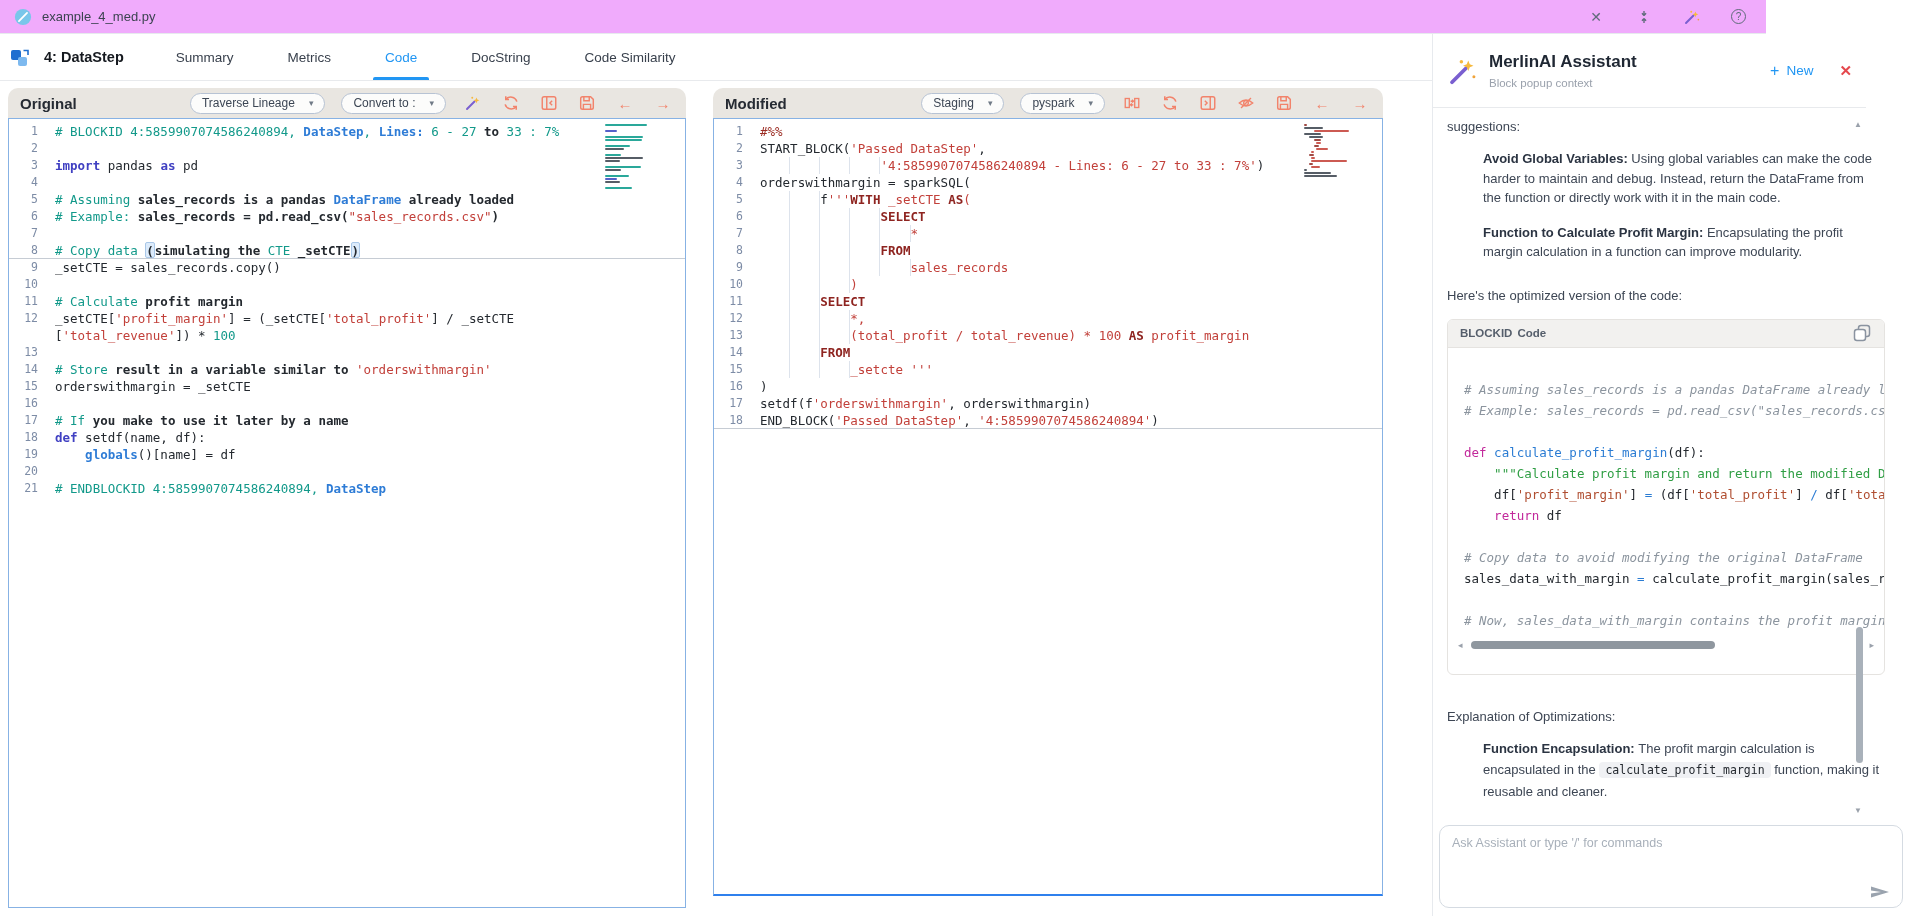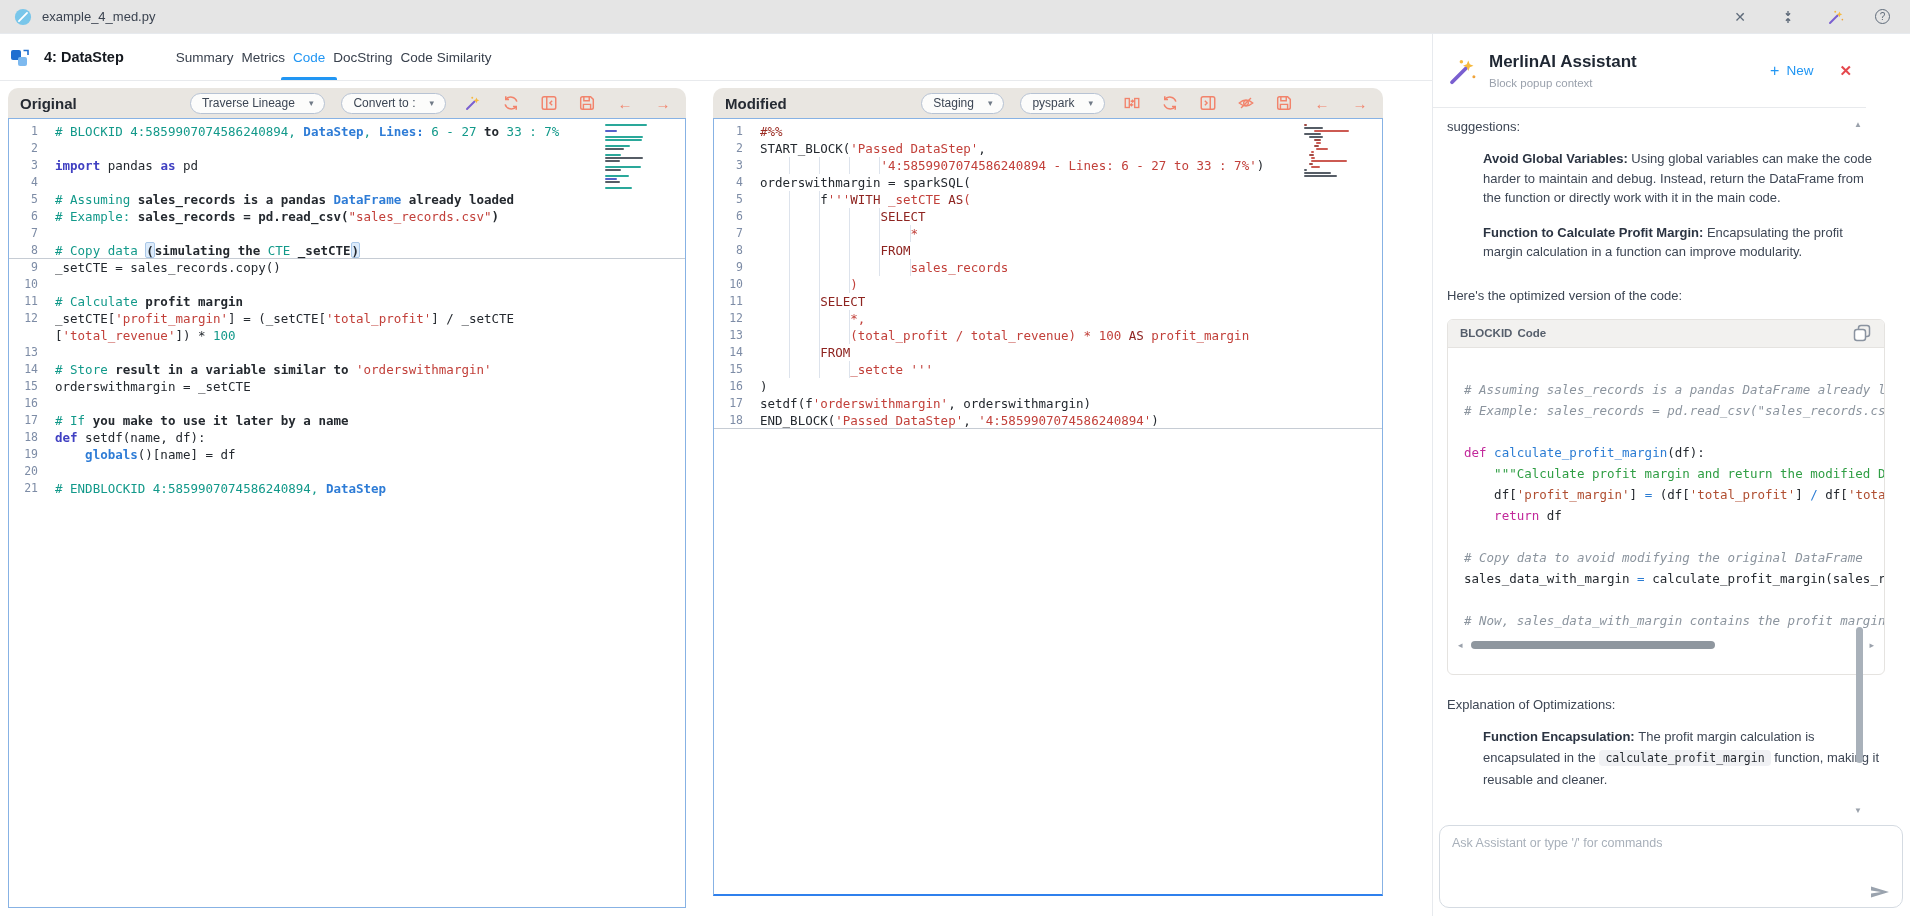--- a/index.html
+++ b/index.html
@@ -1,32 +1,32 @@
 <!DOCTYPE html>
 <html><head>
 <meta charset="utf-8">
 <style>
   *{box-sizing:border-box;margin:0;padding:0}
   html,body{width:1910px;height:916px;overflow:hidden;background:#fff;
     font-family:"Liberation Sans",sans-serif;color:#24292f}
   
-  .topbar{position:absolute;left:0;top:0;width:1910px;height:34px;background:#e5e5e5;
+  .topbar{position:absolute;left:0;top:0;width:1766px;height:34px;background:#f0abfc;
     border-bottom:1px solid #e7eaee;display:flex;align-items:center;padding:0 14px;z-index:5}
   .logo{width:18px;height:18px;flex:none;margin-right:10px}
   .tb-title{font-size:13px;color:#3b4350}
   .tb-icons{margin-left:auto;display:flex;align-items:center;gap:30px;padding-right:6px}
   .tb-ic{width:18px;height:18px;display:grid;place-items:center;color:#5f6b7a;font-size:14px;cursor:pointer}
   .help-ic{width:15px;height:15px;border:1.5px solid #5f6b7a;border-radius:50%;font-size:10px;
     display:grid;place-items:center;color:#5f6b7a}
   
   .tabbar{position:absolute;left:0;top:34px;width:1432px;height:47px;background:#fff;
     border-bottom:1px solid #e8eaed;display:flex;align-items:center;padding:0 10px}
   .step{display:flex;align-items:center;gap:12px;margin-right:48px}
   .step-label{font-size:14.5px;font-weight:700;color:#15191f}
-  .tabs{display:flex;align-items:stretch;height:100%}
+  .tabs{display:flex;align-items:stretch;gap:46px;height:100%}
   .tab{display:flex;align-items:center;font-size:13.5px;color:#39414d;cursor:pointer;position:relative;padding:0 4px}
   .tab.active{color:#2196f3}
   .tab.active::after{content:"";position:absolute;left:-8px;right:-8px;bottom:0;height:3px;
     background:#2196f3;border-radius:2px 2px 0 0}
   
   .panel{position:absolute;top:88px}
   .panel-or{left:8px;width:678px}
   .panel-mod{left:713px;width:670px}
   .ptoolbar{height:30px;background:#e9e6e1;border-radius:10px 10px 0 0;display:flex;
     align-items:center;padding:0 12px;gap:16px}
@@ -46,21 +46,21 @@
     font-family:"DejaVu Sans Mono",monospace;font-size:12.5px}
   .cl.u{border-bottom:1px solid #c6ccd4}
   .ln{width:46px;text-align:right;padding-right:17px;color:#7d8ca6;flex:none;font-size:11.5px}
   .ind{display:inline-block;height:100%;
     background:repeating-linear-gradient(to right,transparent 0,transparent calc(4ch - 1px),#dde3ec calc(4ch - 1px),#dde3ec 4ch)}
   .tk-t{color:#24292f}.tk-b{color:#24292f;font-weight:600}
   .tk-c{color:#12998a}.tk-n{color:#12998a}
   .tk-k{color:#4040c2;font-weight:600}
   .tk-kb{color:#2e7cd6;font-weight:600}
   .tk-s{color:#c2403a}
-  .tk-w{color:#8e2420;font-weight:400}
+  .tk-w{color:#8e2420;font-weight:700}
   .tk-q{color:#9c2d24}
   .tk-x{color:#24292f;background:#dcebfb;border:1px solid #a9c7e8;border-radius:2px;font-weight:600}
   .minimap{position:absolute;top:5px;display:flex;flex-direction:column;gap:1px;cursor:pointer}
   .mm-or{right:34px;width:46px}
   .mm-mod{right:12px;width:66px}
   .mmbar{height:2px;border-radius:1px}
   
   .sidebar{position:absolute;left:1432px;top:34px;width:434px;height:882px;background:#fff;
     border-left:1px solid #e7eaee}
   .sb-head{height:74px;border-bottom:1px solid #e8eaed;display:flex;align-items:center;padding:0 14px}
@@ -81,21 +81,21 @@
     align-items:center;padding:0 12px;font-size:11.5px;font-weight:700;color:#555e6b;gap:5px}
   .cc-copy{margin-left:auto;cursor:pointer;width:20px;height:20px}
   .cc-body{padding:10px 0 4px 16px;overflow:hidden}
   .cl2{white-space:pre;height:21px;line-height:21px;font-family:"DejaVu Sans Mono",monospace;font-size:12.5px;overflow:hidden}
   .sk-pl{color:#24292f}.sk-mk{color:#c2299b}.sk-fn{color:#2b7cd3}.sk-op{color:#2b7cd3}
   .sk-doc{color:#2f9e44}.sk-gc{color:#8b949e;font-style:italic}.sk-ss{color:#b04e31}
   .hbar{display:flex;align-items:center;height:16px;margin:2px 10px 4px 10px;gap:6px}
   .hbar .tr{flex:1;height:8px;border-radius:4px;position:relative}
   .hthumb{position:absolute;left:2px;top:0;width:62%;height:8px;background:#8f979f;border-radius:4px;cursor:pointer}
   .harr{font-size:9px;color:#9aa1ab;cursor:pointer}
-  .sb-expl{margin-top:22px}
+  .sb-expl{margin-top:34px}
   .ex{margin:14px 6px 0 36px;line-height:21px}
   .chip{font-family:"DejaVu Sans Mono",monospace;font-size:11.5px;background:#f0f1f4;
     border-radius:4px;padding:1px 6px;color:#24292f;white-space:nowrap}
   .vsb-up,.vsb-dn{position:absolute;right:4px;font-size:8px;color:#9aa1ab;cursor:pointer}
   .vsb-up{top:86px}.vsb-dn{top:772px}
   .vthumb{position:absolute;right:3px;top:593px;height:136px;width:7px;background:#a9b1ba;border-radius:4px;cursor:pointer}
   .sb-input{position:absolute;left:6px;top:791px;width:464px;height:83px;border:1px solid #d5dbe2;
     border-radius:10px;background:#fff}
   .sb-input textarea{width:100%;height:100%;border:none;outline:none;resize:none;background:transparent;
     padding:10px 12px;font-family:"Liberation Sans",sans-serif;font-size:12.5px;color:#3d4654}

